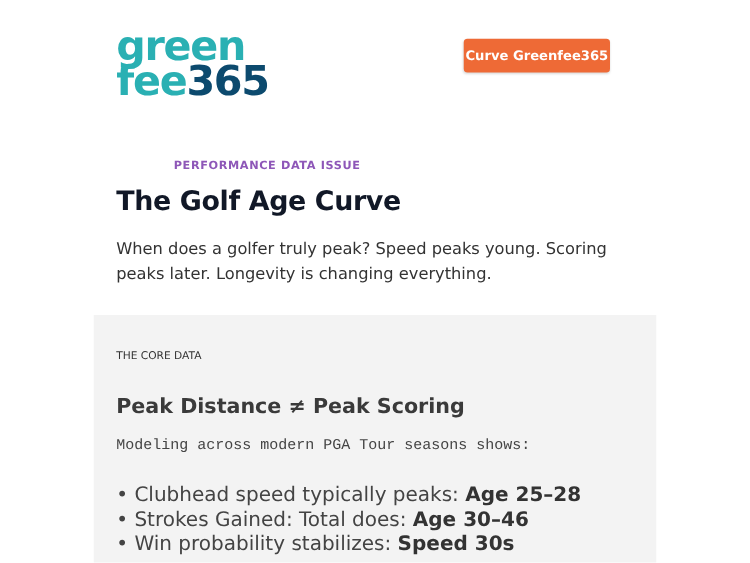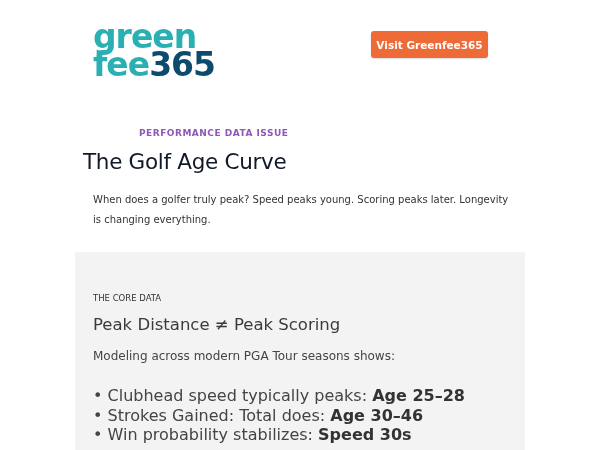--- a/index.html
+++ b/index.html
@@ -10,42 +10,42 @@
     .logo { position: absolute; left: 93px; top: 22px; width: 125px; height: 60px; }
     .logo-line { position: absolute; left: 0; font-family: "DejaVu Sans", sans-serif; font-weight: 700; font-size: 33px; line-height: 30px; letter-spacing: -1px; }
     .logo-line1 { top: 0; color: #2ab0b3; }
     .logo-line2 { top: 28px; }
     .logo-teal { color: #2ab0b3; margin-top: 19px; }
     .logo-orange { color: #0c4a6e; margin-top: 36px; }
 
     .visit-btn { position: absolute; left: 371px; top: 31px; width: 117px; height: 27px; background: #ee6a36; color: #fff; border-radius: 3px; font-size: 10.5px; font-weight: 700; display: flex; align-items: center; justify-content: center; cursor: pointer; box-shadow: 0 1px 2px rgba(0,0,0,0.15); }
 
     .eyebrow { position: absolute; left: 93px; top: 128px; font-size: 9px; font-weight: 700; letter-spacing: 0.5px; color: #8e57b8; margin-left: 46px; }
-    .title { position: absolute; left: 83px; top: 149px; font-size: 21.5px; font-weight: 400; color: #111827; letter-spacing: -0.3px; }
-    .intro { position: absolute; left: 93px; top: 190px; width: 420px; font-size: 10px; line-height: 19.5px; color: #333; }
+    .title { position: absolute; left: 93px; top: 149px; font-size: 21.5px; font-weight: 700; color: #111827; letter-spacing: -0.3px; }
+    .intro { position: absolute; left: 93px; top: 190px; width: 420px; font-size: 13px; line-height: 19.5px; color: #333; }
 
     .core { position: absolute; left: 75px; top: 252px; width: 450px; height: 210px; background: #f3f3f3; }
-    .core-eyebrow { position: absolute; left: 18px; top: 41px; font-size: 8.5px; color: #333; }
-    .core-title { position: absolute; left: 18px; top: 63px; font-size: 16.5px; font-weight: 400; color: #3a3a3a; }
-    .core-lead { position: absolute; left: 18px; top: 97px; font-size: 12px; color: #444; }
+    .core-eyebrow { position: absolute; left: 18px; top: 28px; font-size: 8.5px; color: #333; }
+    .core-title { position: absolute; left: 18px; top: 63px; font-size: 16.5px; font-weight: 700; color: #3a3a3a; }
+    .core-lead { position: absolute; left: 18px; top: 97px; font-size: 12px; color: #444; font-family: Liberation Mono, monospace; }
     .bullets { position: absolute; left: 18px; top: 134px; list-style: none; }
     .bullet { font-size: 16px; line-height: 19.5px; color: #444; white-space: nowrap; }
     .bullet b { font-weight: 700; color: #333; }
   </style>
 </head>
 <body>
 
 <div class="header">
   <div class="logo">
     <div class="logo-line logo-line1">green</div>
     <div class="logo-line logo-line2">
       <span class="logo-teal">fee</span><span class="logo-orange">365</span>
     </div>
   </div>
-  <div class="visit-btn">Visit Greenfee365</div>
+  <div class="visit-btn">Curve Greenfee365</div>
 </div>
 
 <div class="eyebrow">PERFORMANCE DATA ISSUE</div>
 <h1 class="title">The Golf Age Curve</h1>
 <p class="intro">When does a golfer truly peak? Speed peaks young. Scoring peaks later. Longevity is changing everything.</p>
 
 <div class="core">
   <div class="core-eyebrow">THE CORE DATA</div>
   <h2 class="core-title">Peak Distance ≠ Peak Scoring</h2>
   <p class="core-lead">Modeling across modern PGA Tour seasons shows:</p>

